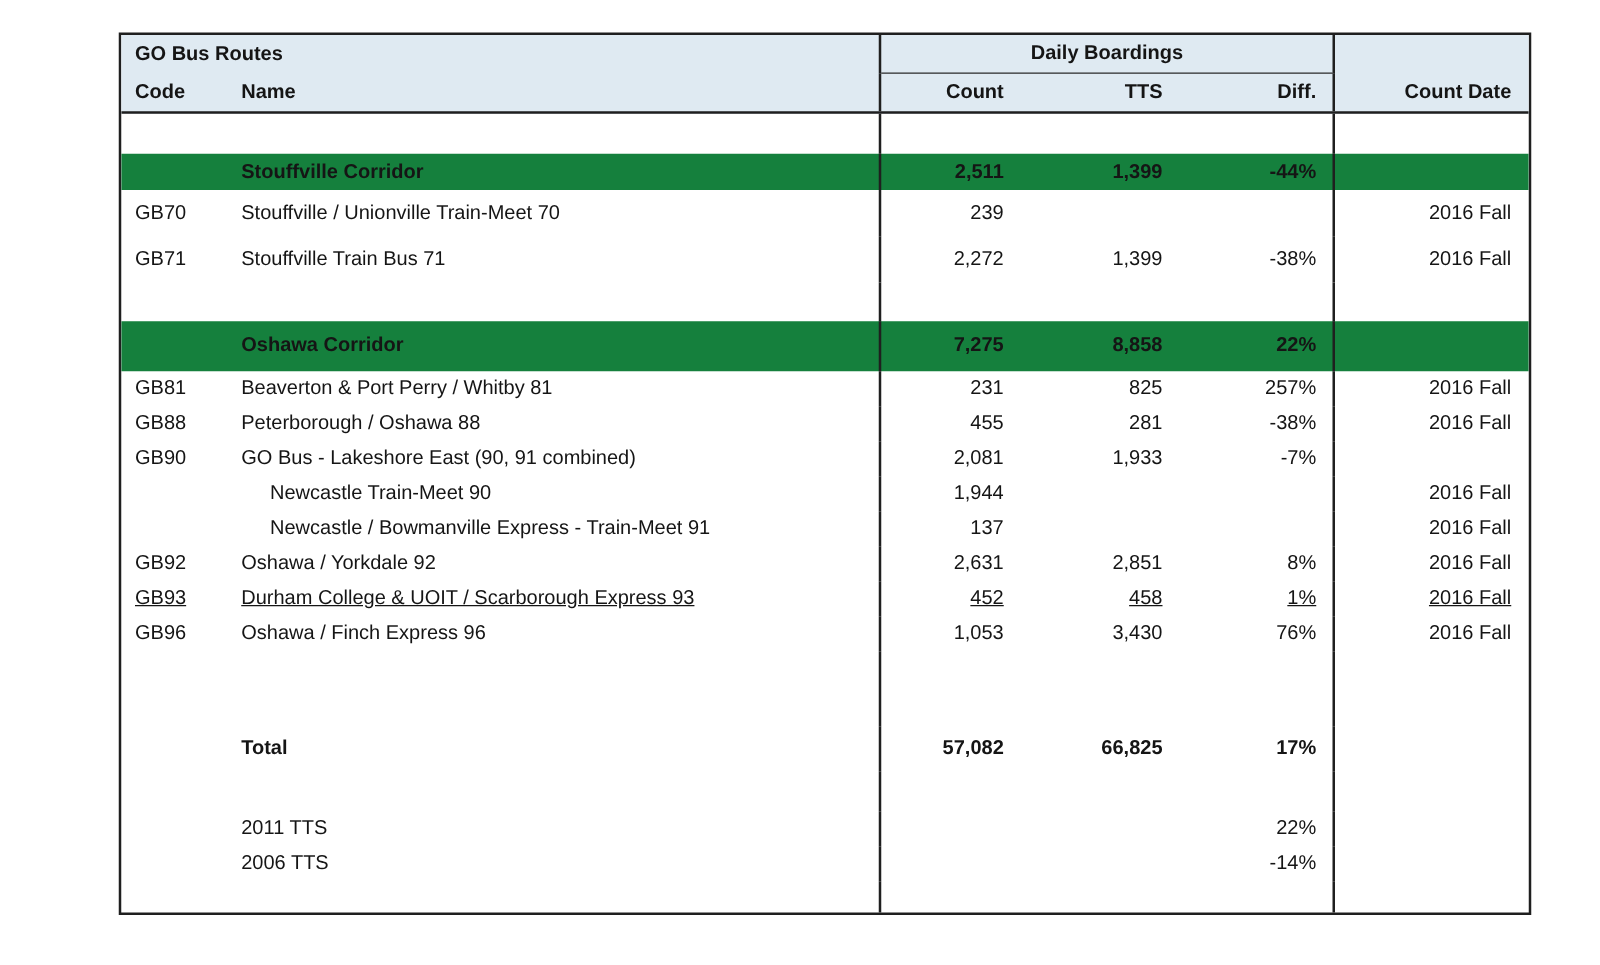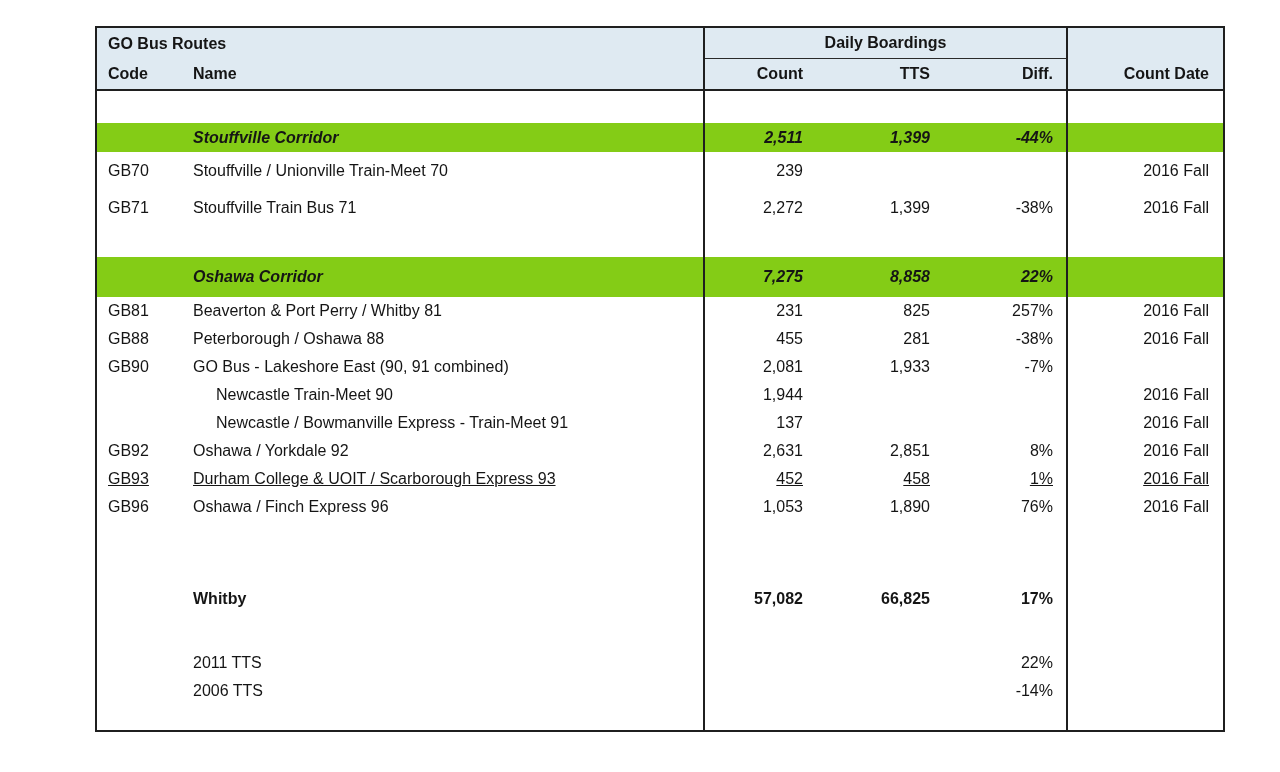--- a/index.html
+++ b/index.html
@@ -60,21 +60,21 @@
   
   .trow { height: 28px; }
   .cell-code  { padding-left: 11px; }
   .cell-name  { padding-left: 3px; }
   .cell-name.indent { padding-left: 26px; }
   .cell-count { justify-content: flex-end; padding-right: 8px; }
   .cell-tts   { justify-content: flex-end; padding-right: 6px; }
   .cell-diff  { justify-content: flex-end; padding-right: 13px; }
   .cell-date  { justify-content: flex-end; padding-right: 14px; }
 
-  .row-corridor { background: #84cc16; font-weight: bold; font-style: italic; }
+  .row-corridor { background: #15803d; font-weight: bold; }
   .row-total    { font-weight: bold; }
 </style>
 </head>
 <body>
 
 <div class="page">
   <div class="report-table">
 
     <div class="grid6 thead">
       <div class="cell h-title v-div-right">GO Bus Routes</div>
@@ -189,35 +189,35 @@
     <div class="cell cell-name v-div-right">Durham College &amp; UOIT / Scarborough Express 93</div>
     <div class="cell cell-count">452</div>
     <div class="cell cell-tts">458</div>
     <div class="cell cell-diff v-div-right">1%</div>
     <div class="cell cell-date">2016 Fall</div>
   </div>
         <div class="grid6 trow row-route" style="height: 28px;">
     <div class="cell cell-code">GB96</div>
     <div class="cell cell-name v-div-right">Oshawa / Finch Express 96</div>
     <div class="cell cell-count">1,053</div>
-    <div class="cell cell-tts">1,890</div>
+    <div class="cell cell-tts">3,430</div>
     <div class="cell cell-diff v-div-right">76%</div>
     <div class="cell cell-date">2016 Fall</div>
   </div>
         <div class="grid6 trow row-spacer" style="height: 60px;">
     <div class="cell cell-code"></div>
     <div class="cell cell-name v-div-right"></div>
     <div class="cell cell-count"></div>
     <div class="cell cell-tts"></div>
     <div class="cell cell-diff v-div-right"></div>
     <div class="cell cell-date"></div>
   </div>
         <div class="grid6 trow row-total" style="height: 36px;">
     <div class="cell cell-code"></div>
-    <div class="cell cell-name v-div-right">Whitby</div>
+    <div class="cell cell-name v-div-right">Total</div>
     <div class="cell cell-count">57,082</div>
     <div class="cell cell-tts">66,825</div>
     <div class="cell cell-diff v-div-right">17%</div>
     <div class="cell cell-date"></div>
   </div>
         <div class="grid6 trow row-spacer" style="height: 32px;">
     <div class="cell cell-code"></div>
     <div class="cell cell-name v-div-right"></div>
     <div class="cell cell-count"></div>
     <div class="cell cell-tts"></div>

